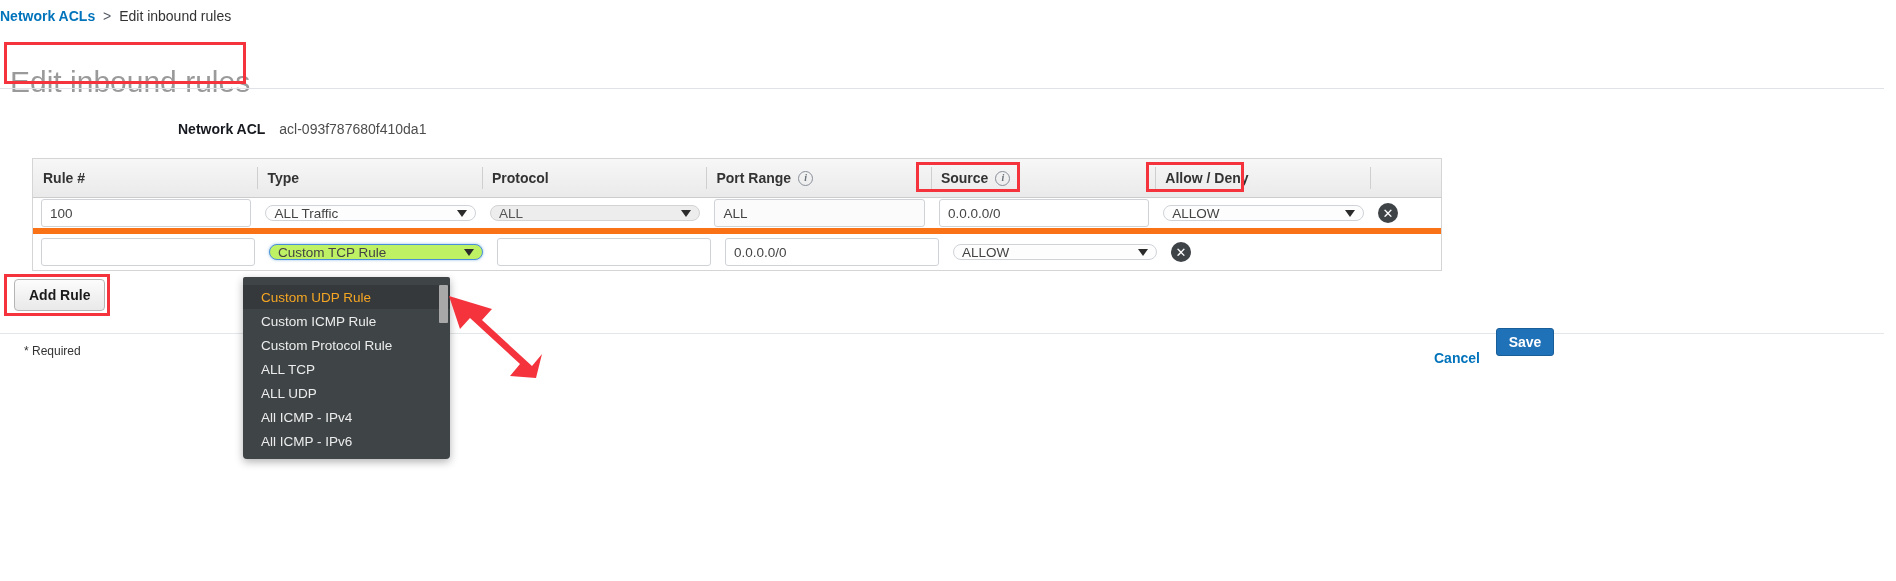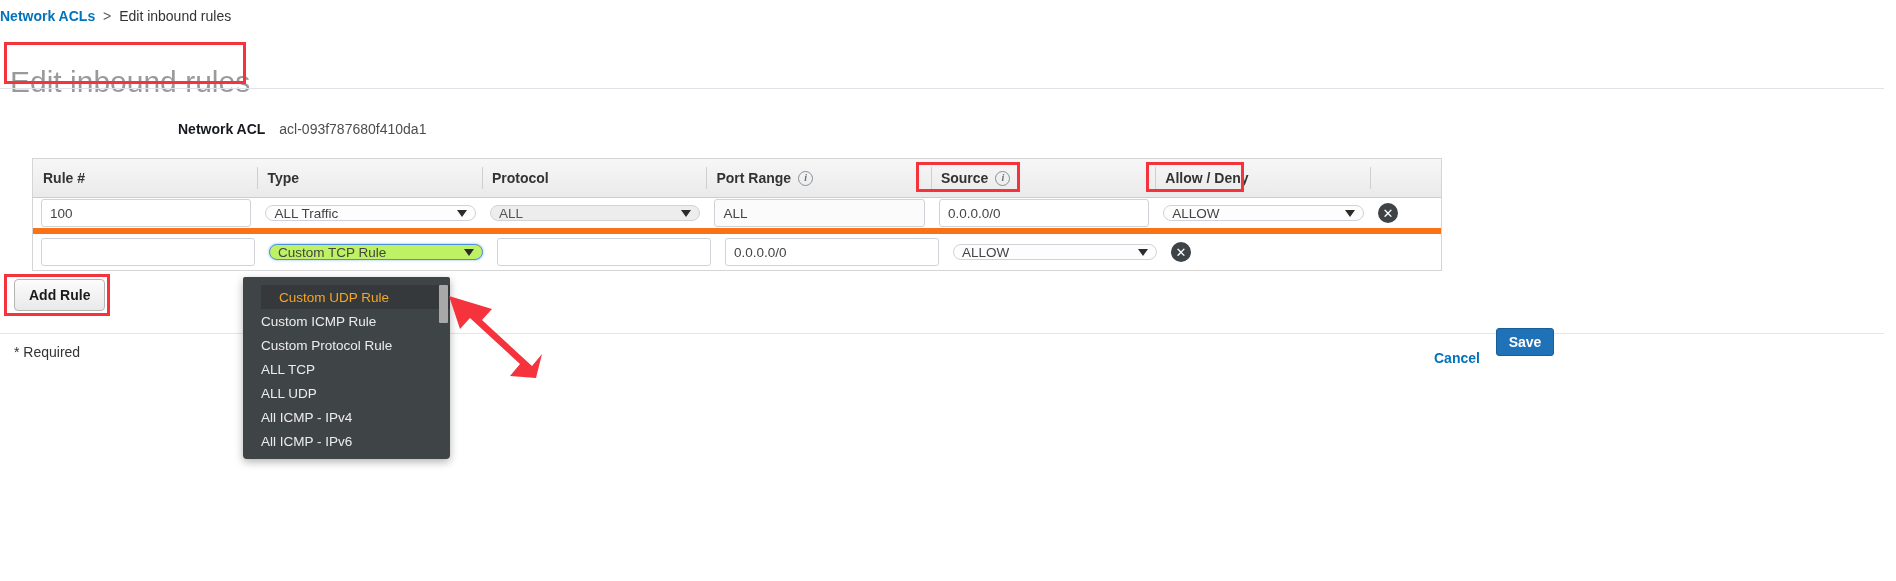--- a/index.html
+++ b/index.html
@@ -250,23 +250,23 @@
   .footer-rule {
     position: absolute;
     left: 0;
     top: 333px;
     width: 1884px;
     height: 1px;
     background: #e4e7ea;
   }
   .required {
     position: absolute;
-    left: 14px;
+    left: 24px;
     top: 344px;
-    font-size: 14px;
+    font-size: 12px;
     color: #333333;
   }
   .cancel-link {
     position: absolute;
     left: 1434px;
     top: 350px;
     font-size: 14px;
     font-weight: bold;
     color: #0073bb;
     text-decoration: none;
@@ -306,21 +306,21 @@
   .dd-item {
     height: 24px;
     display: flex;
     align-items: center;
     padding-left: 18px;
     font-size: 13.5px;
     color: #ececec;
     cursor: pointer;
     white-space: nowrap;
   }
-  .dd-item.sel-item { background: #36393b; color: #f5a623; margin-left: 18px; }
+  .dd-item.sel-item { background: #36393b; color: #f5a623; }
   .dd-scroll {
     position: absolute;
     right: 2px;
     top: 8px;
     width: 9px;
     height: 38px;
     background: #a8a8a8;
     border-radius: 1px;
     cursor: pointer;
   }

